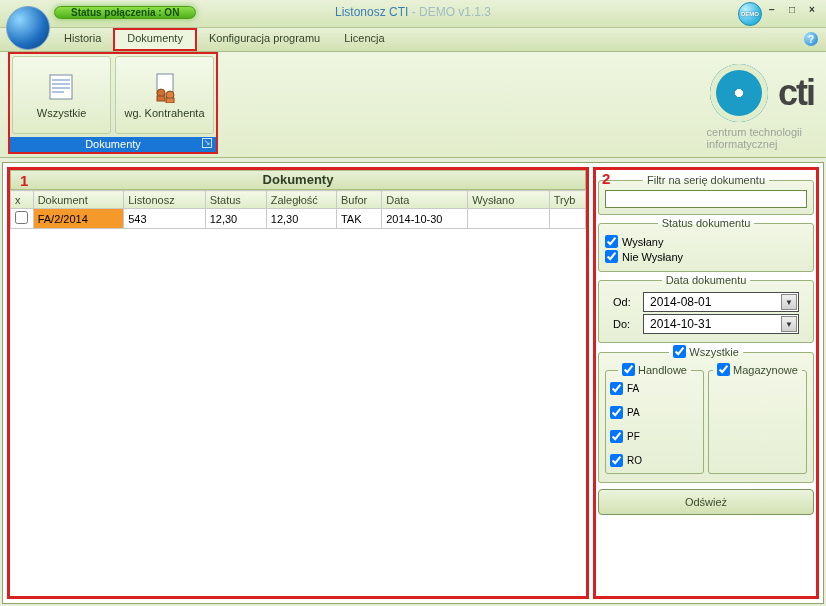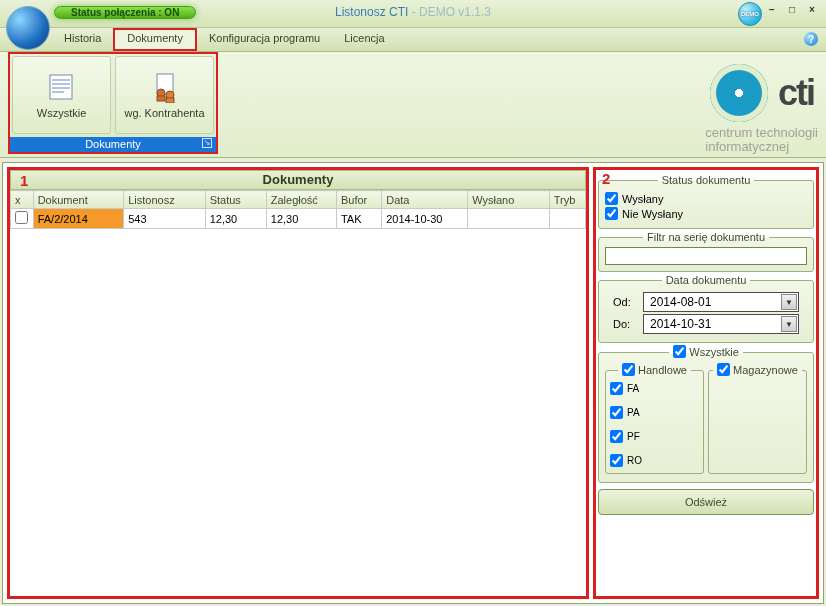--- a/index.html
+++ b/index.html
@@ -142,22 +142,22 @@
   .cti-swirl {
     width: 58px; height: 58px; border-radius: 50%;
     background: radial-gradient(circle, #fff 0 10%, #1a9cc7 10% 100%);
     box-shadow: inset 0 0 0 6px #e2edcb, inset 0 0 0 12px #1a9cc7;
   }
   .cti-text {
     font-size: 36px; font-weight: bold; color: #444; letter-spacing: -2px;
     font-family: Arial, sans-serif;
   }
   .cti-sub {
-    position: absolute; right: 8px; top: 74px;
-    font-size: 13px; color: #9fa398; line-height: 1.1;
+    position: absolute; right: 24px; top: 74px;
+    font-size: 11px; color: #9fa398; line-height: 1.1;
   }
   
   .workarea {
     position: absolute;
     top: 160px; left: 0; right: 0; bottom: 0;
     padding: 2px;
     background: #e7efdb;
   }
   .workframe {
     border: 1px solid #8fa467;
@@ -380,34 +380,34 @@
             <td></td>
           </tr>
         </tbody>
       </table>
     </div>
 
     <div class="panel-right">
       <div class="section-number">2</div>
 
       <fieldset>
+        <legend>Filtr na serię dokumentu</legend>
+        <input class="text-input" value="" style="">
+      </fieldset>
+
+      <fieldset>
         <legend>Status dokumentu</legend>
         <div class="chk-row">
           <input type="checkbox" checked="" style="">
           <span>Wysłany</span>
         </div>
         <div class="chk-row">
           <input type="checkbox" checked="" style="">
           <span>Nie Wysłany</span>
         </div>
-      </fieldset>
-
-      <fieldset>
-        <legend>Filtr na serię dokumentu</legend>
-        <input class="text-input" value="" style="">
       </fieldset>
 
       <fieldset>
         <legend>Data dokumentu</legend>
         <div class="date-row">
           <label>Od:</label>
           <div class="date-input">
             <span>2014-08-01</span>
             <div class="dd-btn">▼</div>
           </div>

